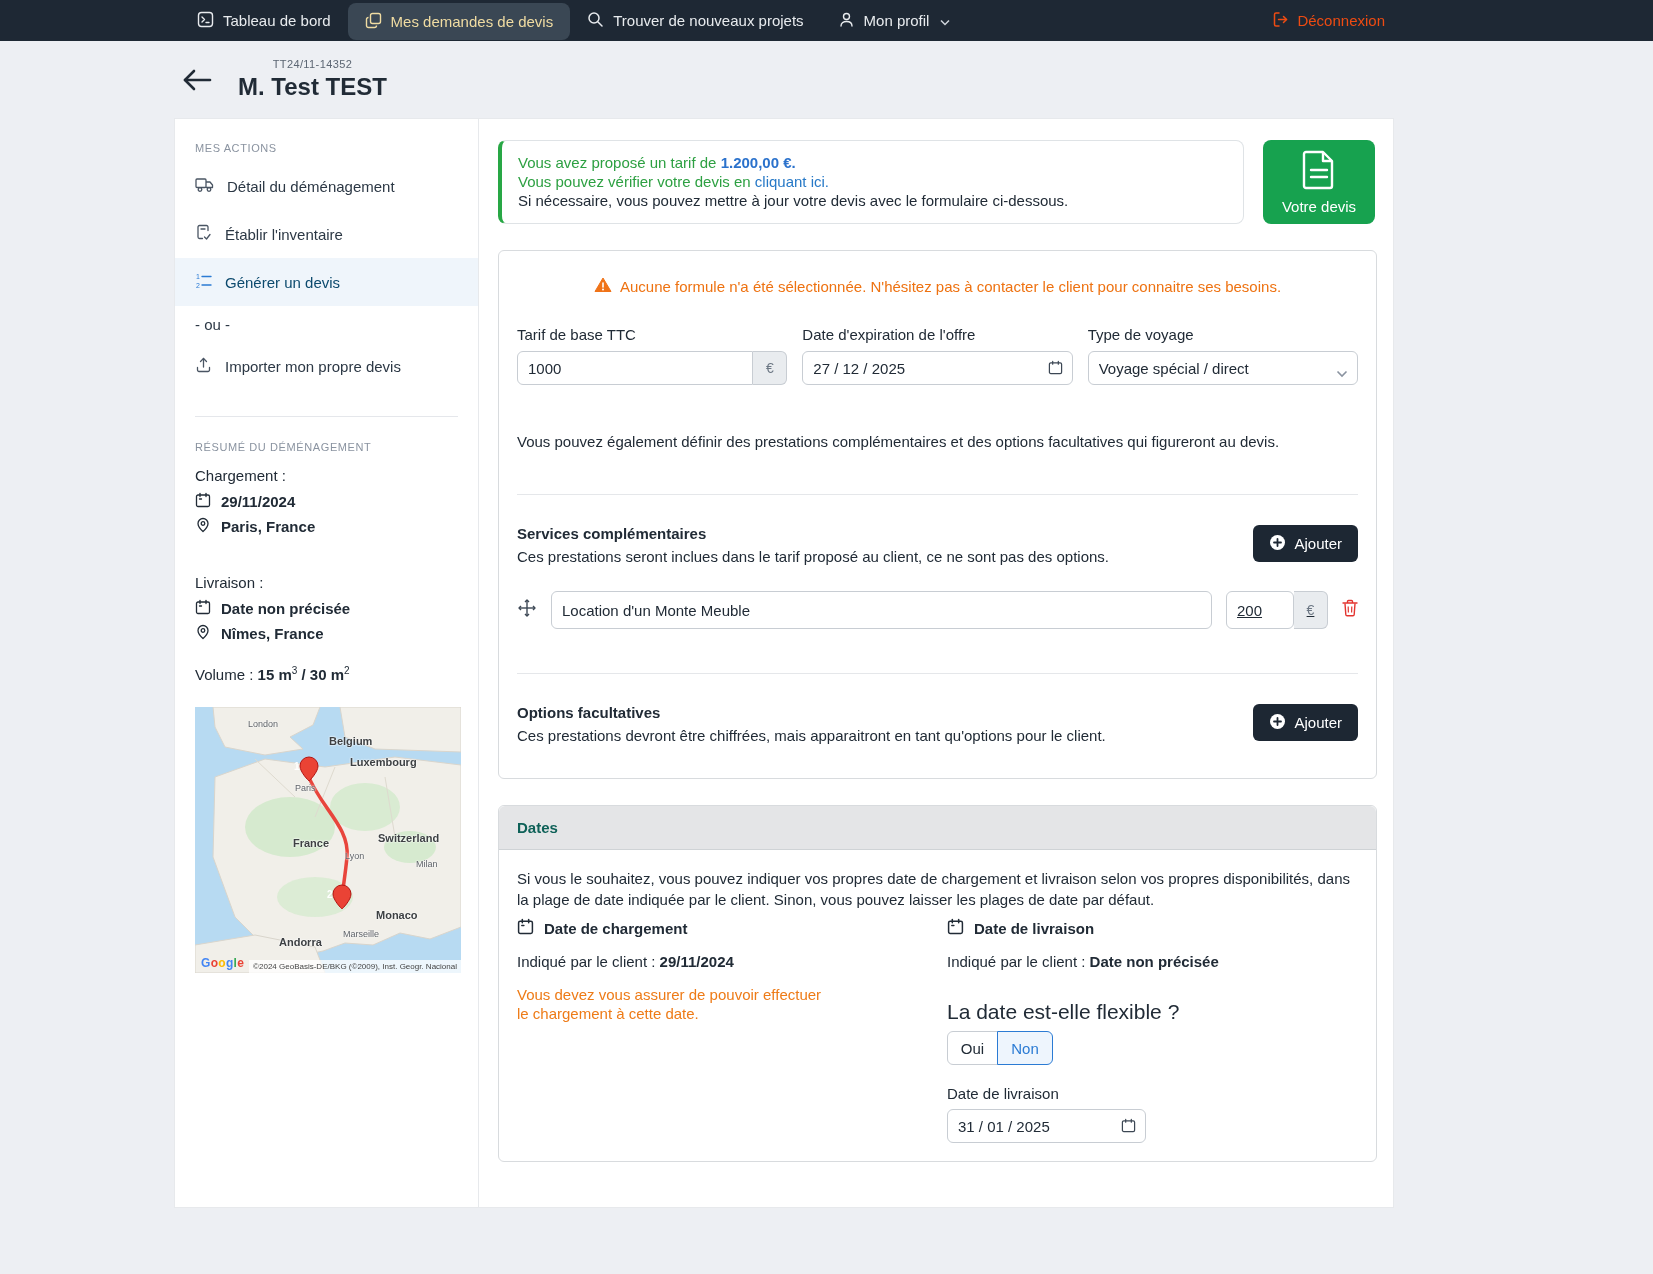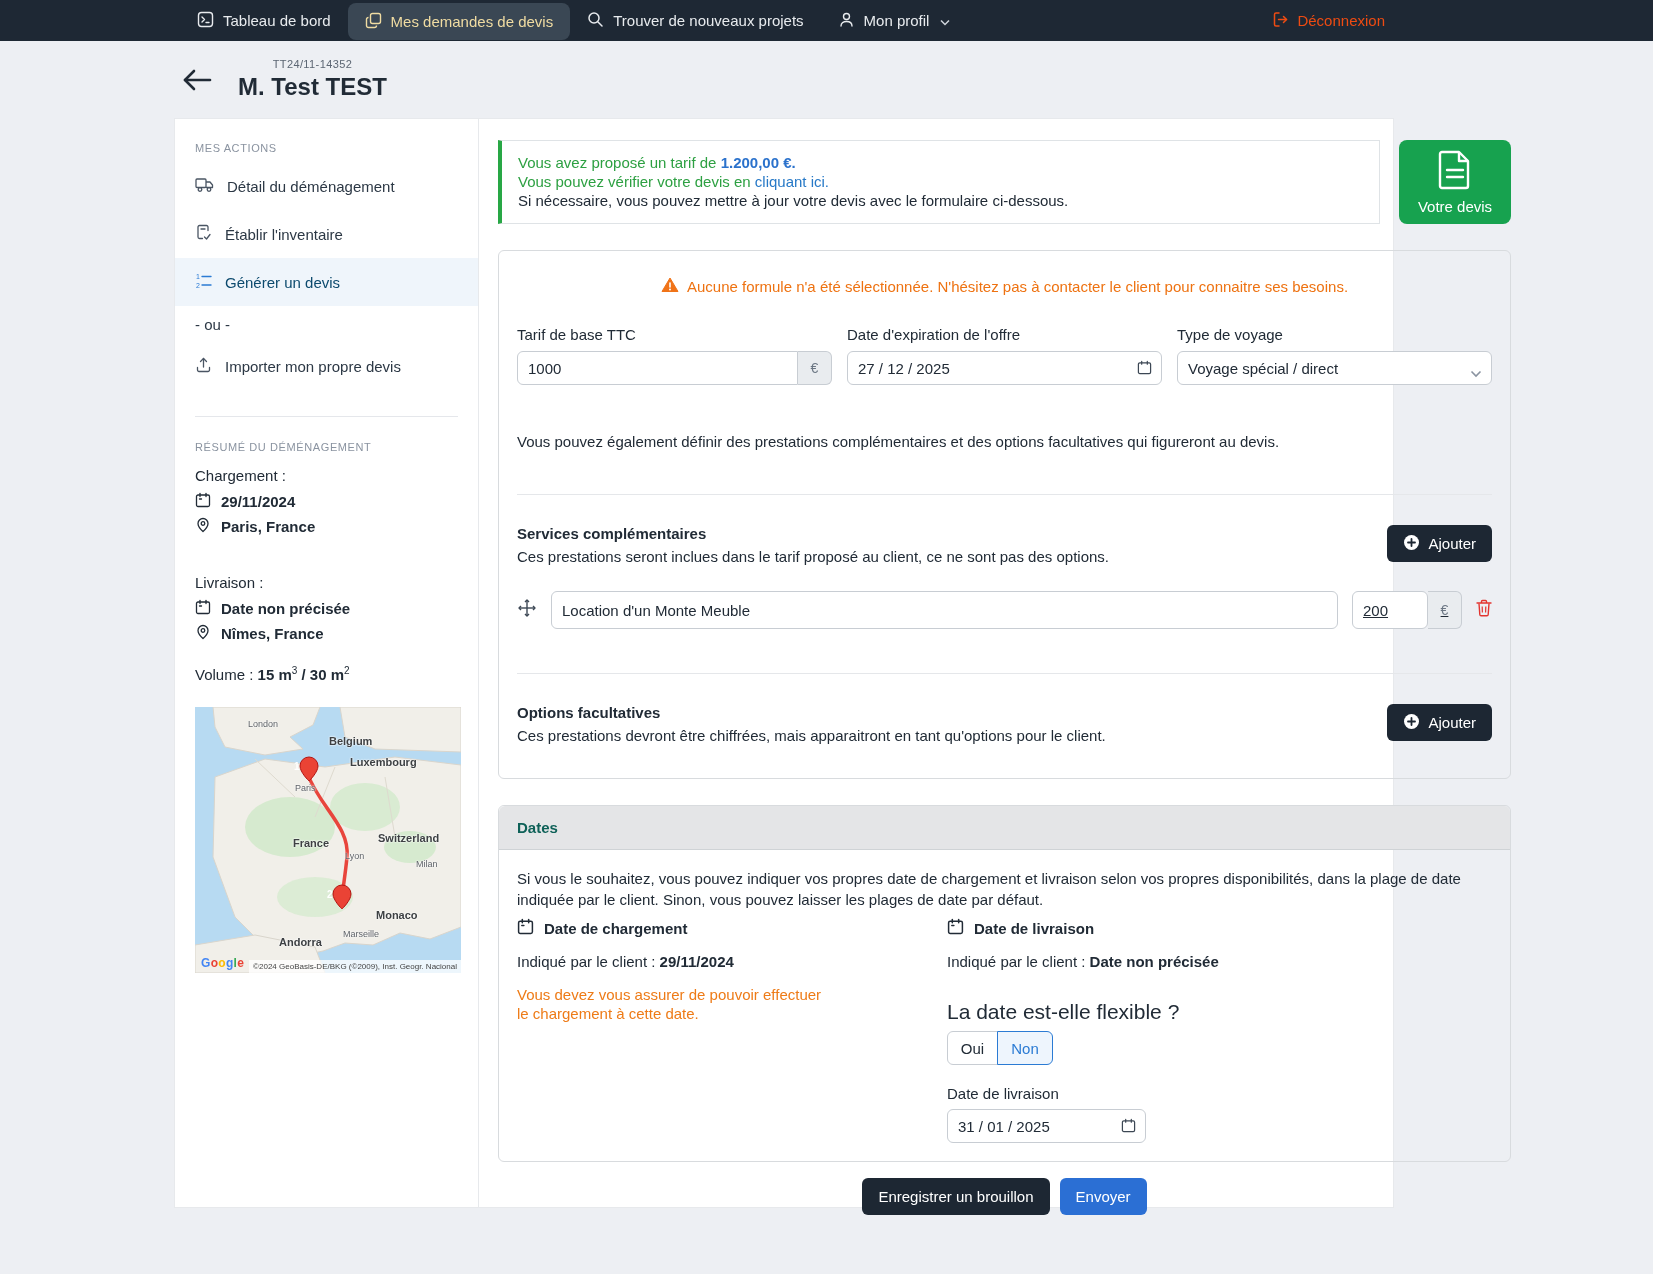--- a/index.html
+++ b/index.html
@@ -42,21 +42,21 @@
   .map { position:relative; width:266px; height:266px; margin-top:24px; overflow:hidden; background:#b7daf2; }
   .map-label { position:absolute; color:#3d4043; font-weight:bold; font-size:11px; text-shadow:0 0 2px #fff,0 0 2px #fff; white-space:nowrap; }
   .map-label.city { font-weight:normal; font-size:9px; color:#5f6368; }
   .map-google { position:absolute; left:6px; bottom:3px; font-size:12px; font-weight:bold; letter-spacing:.3px; }
   .map-attr { position:absolute; right:0; bottom:0; background:rgba(255,255,255,.75); font-size:8px; color:#444; padding:2px 4px; }
 
   
   .main { flex:1; padding:21px 16px 18px 19px; }
 
   .alert-row { display:flex; gap:19px; }
-  .alert { width:882px; border:1px solid #dfe3e6; border-left:4px solid #28a745; border-radius:0; padding:12px 16px; font-size:15px; line-height:19px; }
+  .alert { width:746px; border:1px solid #dfe3e6; border-left:4px solid #28a745; border-radius:8px; padding:12px 16px; font-size:15px; line-height:19px; }
   .alert .green { color:#2da042; }
   .alert .amount { color:#2b72cc; font-weight:bold; }
   .alert .link { color:#2779c7; cursor:pointer; }
   .devis-btn { width:112px; height:84px; background:#17a24f; border-radius:8px; color:#fff; display:flex; flex-direction:column; align-items:center; justify-content:center; gap:5px; font-size:15px; cursor:pointer; }
 
   .card { border:1px solid #d8dbde; border-radius:6px; margin-top:26px; }
   .card-header { background:#e4e5e7; border-bottom:1px solid #cfd3d6; border-radius:6px 6px 0 0; padding:13px 18px; font-size:15px; font-weight:bold; color:#0e6158; }
   .card-body { padding:18px; }
 
   .warn-line { display:flex; justify-content:center; align-items:center; gap:8px; color:#ee7211; font-size:15px; margin:8px 0 30px; }
@@ -75,21 +75,21 @@
   .hr { border:none; border-top:1px solid #e5e7ea; margin-top:44px; }
 
   .section { display:flex; justify-content:space-between; align-items:flex-start; margin-top:30px; }
   .sec-title { font-size:15px; font-weight:bold; }
   .sec-sub { font-size:15px; margin-top:6px; }
   .btn-dark { background:#1d2733; color:#fff; border:none; border-radius:6px; height:37px; padding:0 16px; font-size:15px; display:flex; align-items:center; gap:8px; cursor:pointer; font-family:"Liberation Sans",sans-serif; }
 
   .svc-row { display:flex; align-items:center; gap:14px; margin-top:26px; }
   .svc-row .input { height:38px; }
   .svc-name { flex:1; }
-  .price-group { display:flex; width:110px; flex:none;text-decoration:underline; }
+  .price-group { display:flex; width:102px; flex:none;text-decoration:underline; }
   .trash { cursor:pointer; flex:none; }
 
   .options-block { margin-bottom:16px; }
 
   .dates-intro { font-size:15px; line-height:21px; margin-bottom:8px; max-width:1160px; }
   .date-cols { display:flex; }
   .dcol-l { width:430px; flex:none; }
   .dcol-r { flex:1; }
   .dcol-title { display:flex; align-items:center; gap:10px; font-size:15px; font-weight:bold; }
   .client-line { font-size:15px; margin-top:15px; }
@@ -521,19 +521,15 @@
                     <line x1="11" y1="1.5" x2="11" y2="4.5" stroke="#3c4754" stroke-width="1.3" stroke-linecap="round"></line>
                   </svg>
               </span>
             </div>
           </div>
         </div>
 
       </div>
     </div>
 
-    <div class="footer">
-      <button class="btn-dark">Enregistrer un brouillon</button>
-      <button class="btn-primary">Envoyer</button>
-    </div>
 
   </div>
 </div>
 
 </body></html>

